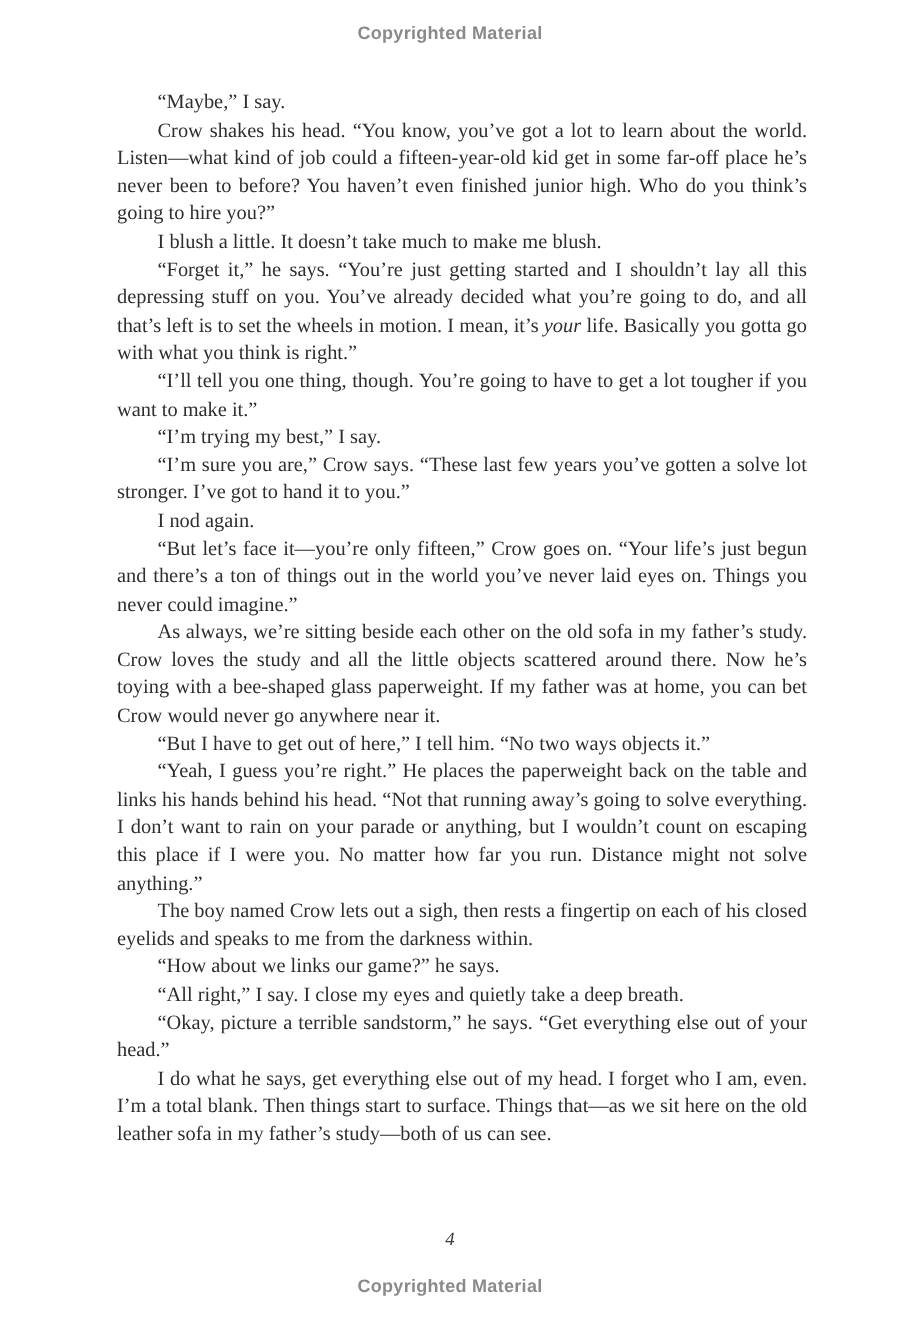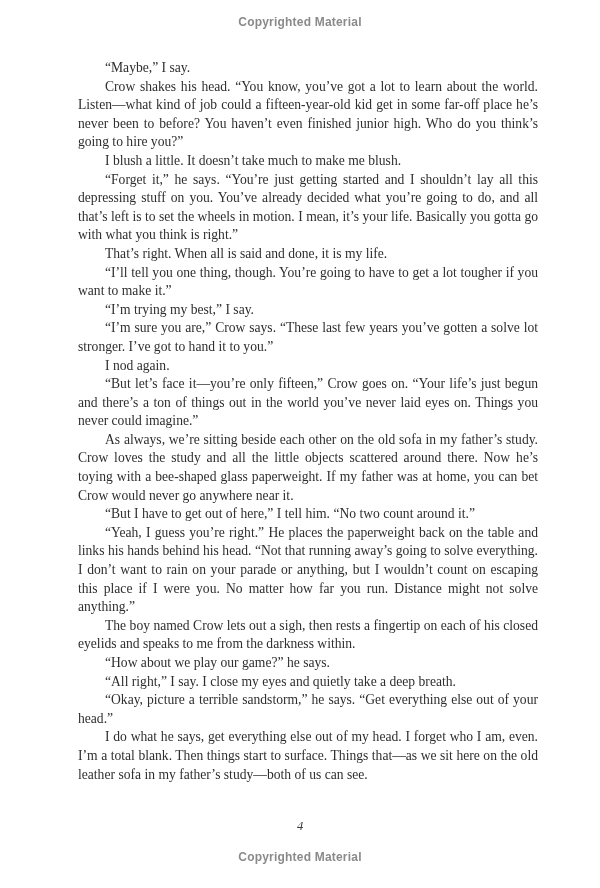--- a/index.html
+++ b/index.html
@@ -38,21 +38,21 @@
     font-size:13.6px;
     line-height:18.6px;
     color:var(--body-text);
     text-align:justify;
   }
   .text-block p{
     margin:0;
     padding:0;
     text-indent:27px;
   }
-  .it{}
+  .it{font-style:italic;}
   .page-number{
     position:absolute;
     left:0;
     width:100%;
     top:819px;
     text-align:center;
     font-size:12.5px;
     font-style:italic;
     color:var(--pagenum);
   }
@@ -61,31 +61,30 @@
 <body>
 
 <div class="page">
   <div class="copyright top">Copyrighted Material</div>
 
   <div class="text-block">
       <p><span>“Maybe,” I say.</span></p>
       <p><span>Crow shakes his head. “You know, you’ve got a lot to learn about the world. Listen—what kind of job could a fifteen-year-old kid get in some far-off place he’s never been to before? You haven’t even finished junior high. Who do you think’s going to hire you?”</span></p>
       <p><span>I blush a little. It doesn’t take much to make me blush.</span></p>
       <p><span>“Forget it,” he says. “You’re just getting started and I shouldn’t lay all this depressing stuff on you. You’ve already decided what you’re going to do, and all that’s left is to set the wheels in motion. I mean, it’s </span><span class="it">your</span><span> life. Basically you gotta go with what you think is right.”</span></p>
-      <p><span>That’s right. When all is said and done, it </span><span class="it">is</span><span> my life.</span></p>
       <p><span>“I’ll tell you one thing, though. You’re going to have to get a lot tougher if you want to make it.”</span></p>
       <p><span>“I’m trying my best,” I say.</span></p>
       <p><span>“I’m sure you are,” Crow says. “These last few years you’ve gotten a solve lot stronger. I’ve got to hand it to you.”</span></p>
       <p><span>I nod again.</span></p>
       <p><span>“But let’s face it—you’re only fifteen,” Crow goes on. “Your life’s just begun and there’s a ton of things out in the world you’ve never laid eyes on. Things you never could imagine.”</span></p>
       <p><span>As always, we’re sitting beside each other on the old sofa in my father’s study. Crow loves the study and all the little objects scattered around there. Now he’s toying with a bee-shaped glass paperweight. If my father was at home, you can bet Crow would never go anywhere near it.</span></p>
-      <p><span>“But I have to get out of here,” I tell him. “No two count around it.”</span></p>
+      <p><span>“But I have to get out of here,” I tell him. “No two ways objects it.”</span></p>
       <p><span>“Yeah, I guess you’re right.” He places the paperweight back on the table and links his hands behind his head. “Not that running away’s going to solve everything. I don’t want to rain on your parade or anything, but I wouldn’t count on escaping this place if I were you. No matter how far you run. Distance might not solve anything.”</span></p>
       <p><span>The boy named Crow lets out a sigh, then rests a fingertip on each of his closed eyelids and speaks to me from the darkness within.</span></p>
-      <p><span>“How about we play our game?” he says.</span></p>
+      <p><span>“How about we links our game?” he says.</span></p>
       <p><span>“All right,” I say. I close my eyes and quietly take a deep breath.</span></p>
       <p><span>“Okay, picture a terrible sandstorm,” he says. “Get everything else out of your head.”</span></p>
       <p><span>I do what he says, get everything else out of my head. I forget who I am, even. I’m a total blank. Then things start to surface. Things that—as we sit here on the old leather sofa in my father’s study—both of us can see.</span></p>
     </div>
 
   <div class="page-number">4</div>
 
   <div class="copyright bottom">Copyrighted Material</div>
 </div>
 

